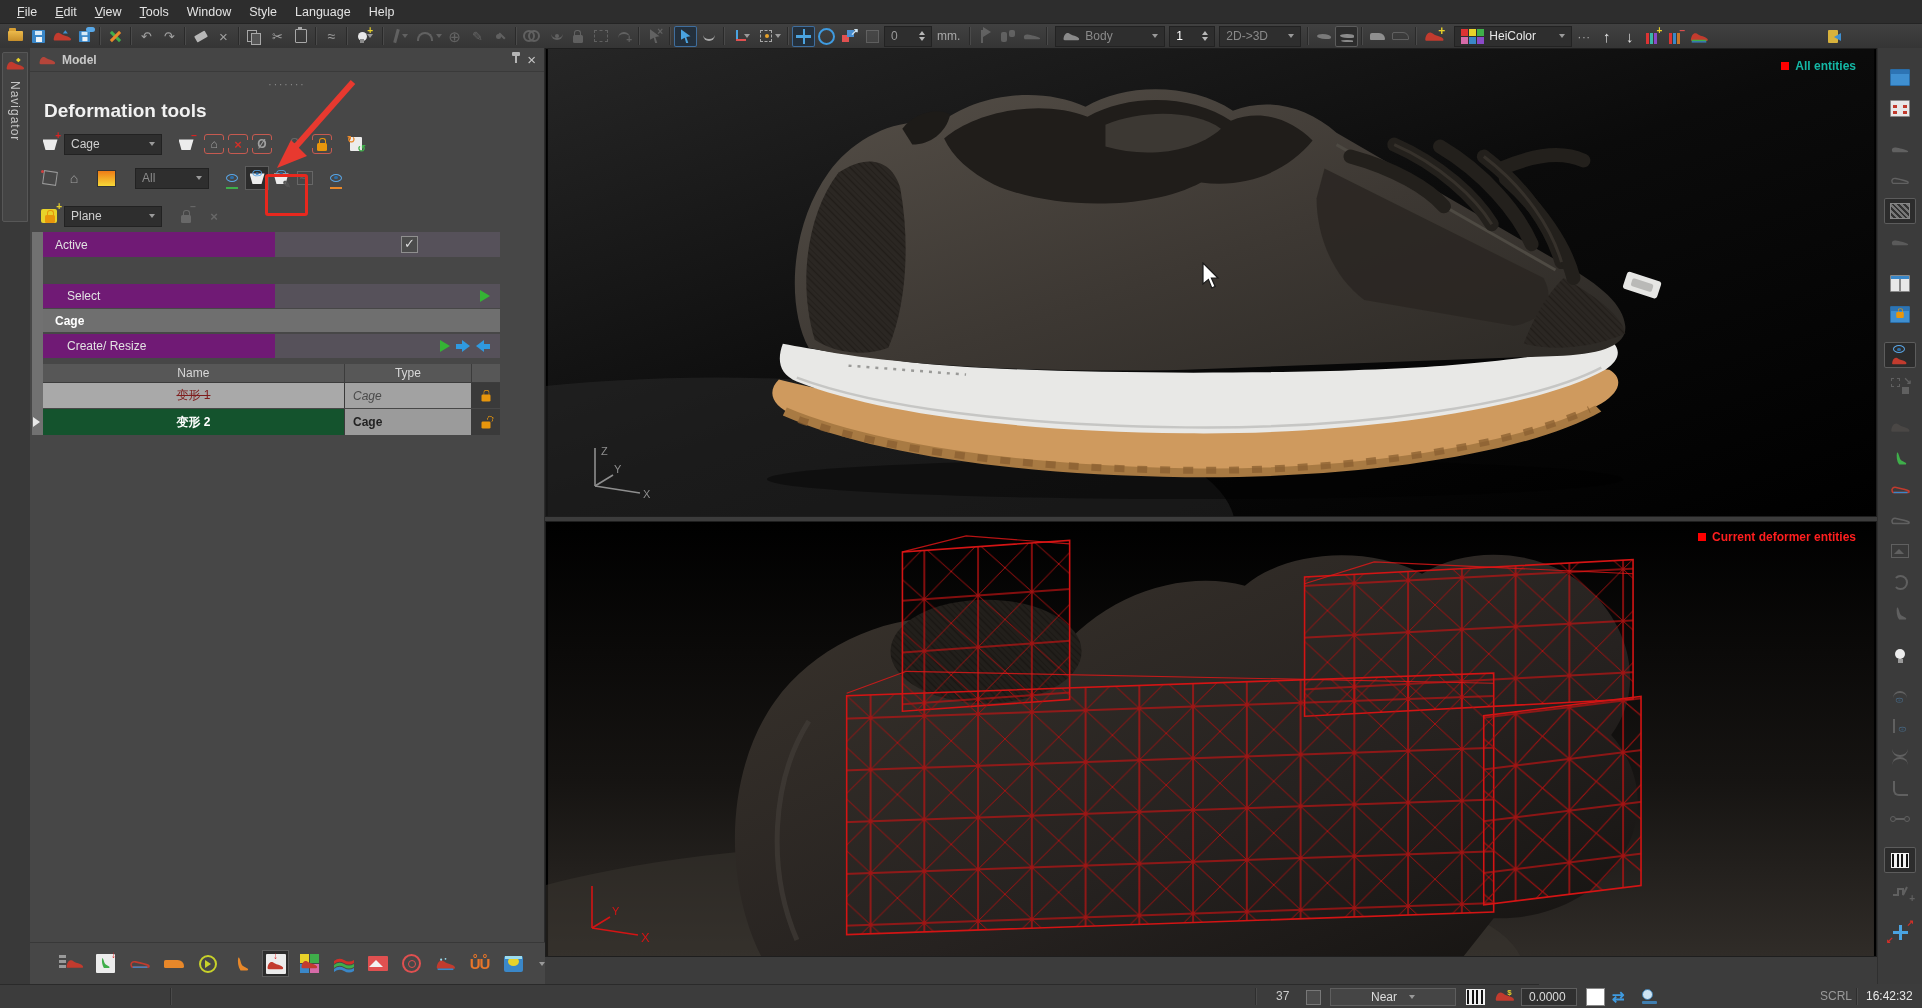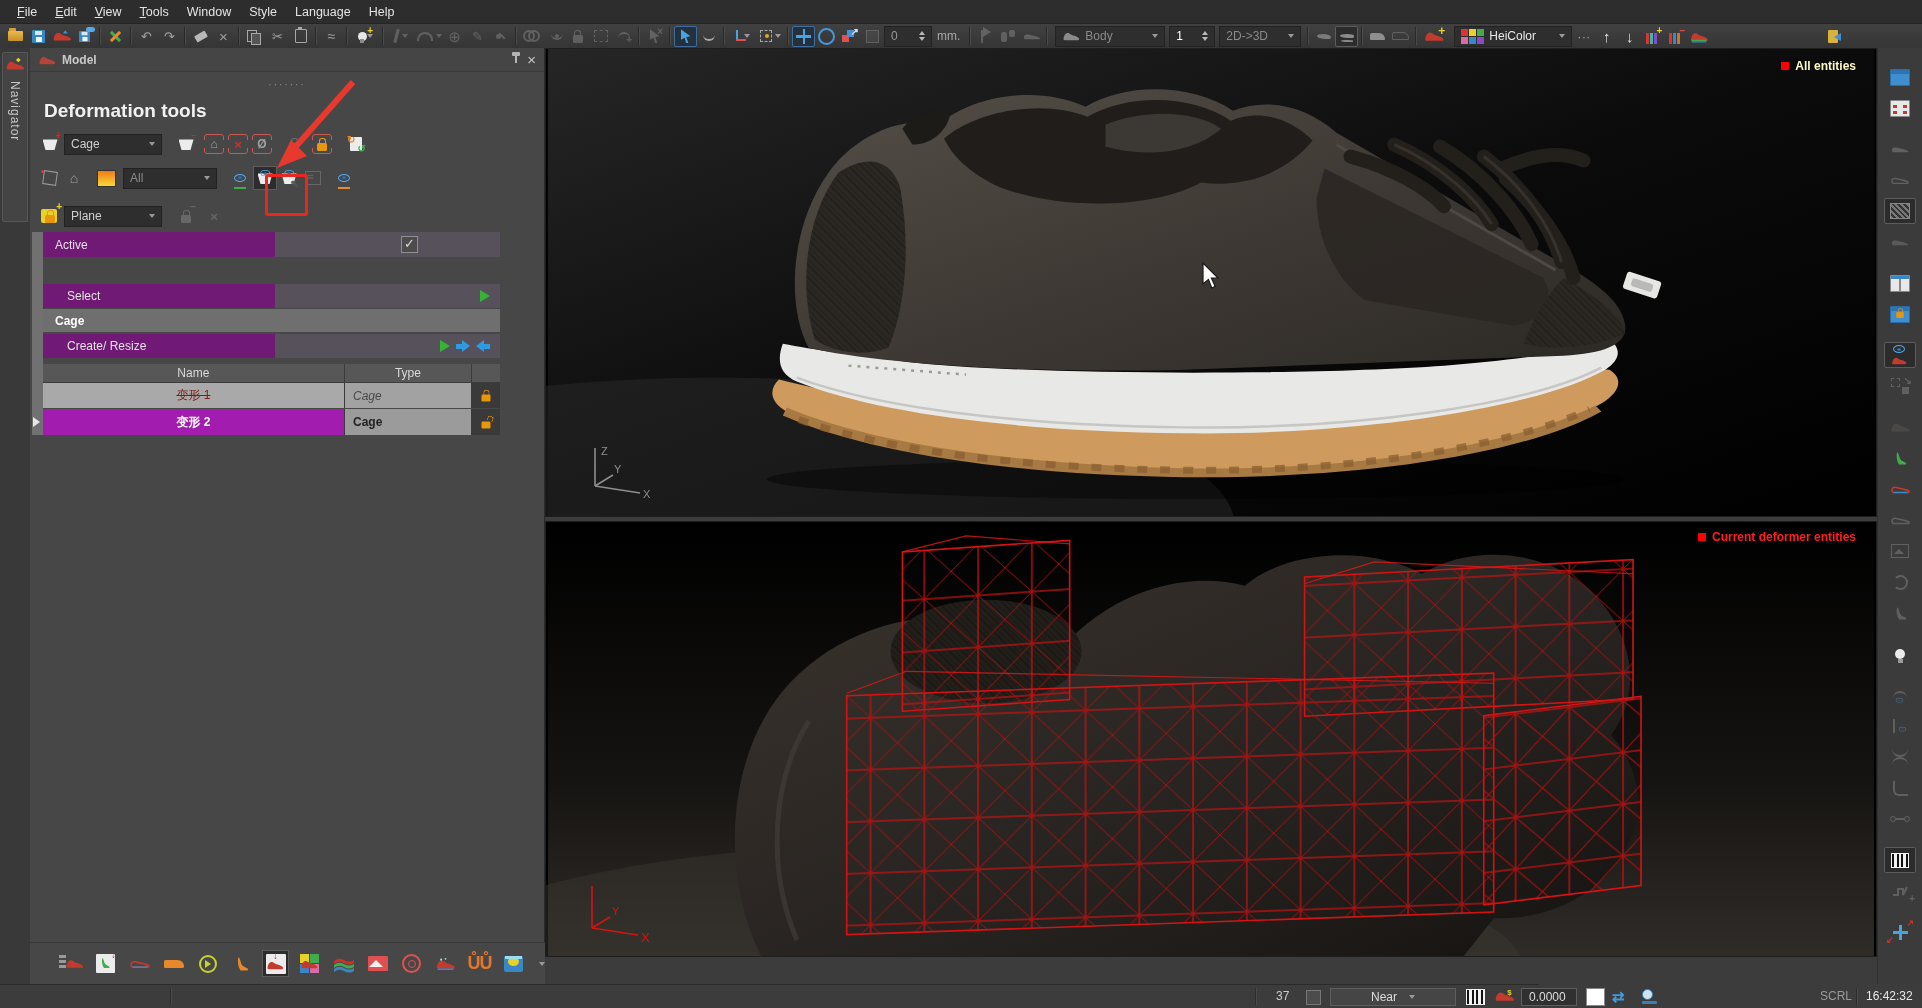--- a/index.html
+++ b/index.html
@@ -458,21 +458,21 @@
     <span class="pti">
         <i style="width:12px;height:12px;border:1.5px solid #9a9a9a;transform:rotate(8deg)"></i>
         <i style="width:3px;height:3px;background:#d04040;border-radius:50%;position:absolute;left:3px;top:4px"></i>
       </span>
     <span class="pti">
         <span class="gl" style="font-size:14px">⌂</span>
       </span>
     <span class="pti" style="margin-left:8px">
         <i style="width:17px;height:15px;background:linear-gradient(#ef7c16,#f6d838);border:1px solid #333"></i>
       </span>
-    <span class="dd ddg" style="width:94px;margin-left:5px">
+    <span class="dd ddg" style="width:74px;margin-left:17px">
         <span class="lbl">All</span>
         <i class="dar"></i>
       </span>
     <span class="pti" style="margin-left:12px">
         <i class="ey"></i>
         <i style="position:absolute;left:5px;bottom:1px;width:12px;height:2.5px;background:#3fae4a"></i>
       </span>
     <span class="pti on">
         <i class="bk"></i>
         <i class="ey" style="position:absolute;top:2px;left:6px;transform:scale(.8)"></i>
@@ -550,21 +550,21 @@
         <span style="color:#7f1d1d;text-decoration:line-through">变形 1</span>
       </div>
     <div class="tc c-type" style="background:#a2a2a2">
         <span style="color:#4a4a4a;font-style:italic">Cage</span>
       </div>
     <div class="tc c-lock">
         <i class="lk" style="transform:scale(.9)"></i>
       </div>
   </div>
   <div class="trow" style="top:361px;height:26px">
-    <div class="tc c-name" style="background:#a21caf">
+    <div class="tc c-name" style="background:#14532d">
         <span style="color:#fff;font-weight:bold">变形 2</span>
       </div>
     <div class="tc c-type" style="background:#9b9b9b">
         <span style="color:#222;font-weight:bold">Cage</span>
       </div>
     <div class="tc c-lock">
         <i class="lk open" style="transform:scale(.9)"></i>
       </div>
   </div>
   <i class="rowmark" style="top:369px"></i>
@@ -643,21 +643,21 @@
     </span>
   <span class="bti">
       <svg class="sv" width="21" height="14" viewBox="0 0 24 16">
         <use href="#p-shoe" fill="#c23b2e"></use>
         <path d="M3,14 H21" stroke="#3a87c8" stroke-width="1.8"></path>
         <circle cx="7" cy="3" r="1.2" fill="#9adcf0"></circle>
         <circle cx="12" cy="2" r="1" fill="#9adcf0"></circle>
       </svg>
     </span>
   <span class="bti">
-      <span style="color:#e8762a;font-weight:bold;font-size:18px;letter-spacing:-1px">ŮŮ</span>
+      <span style="color:#e8762a;font-weight:bold;font-size:15px;letter-spacing:-1px">ŮŮ</span>
     </span>
   <span class="bti">
       <i style="width:19px;height:16px;background:#3a87c8;border-radius:2px"></i>
       <i style="position:absolute;top:7px;width:11px;height:9px;background:#e8d22a;border-radius:50%"></i>
       <i style="position:absolute;top:6px;left:5px;width:17px;height:2.5px;background:#9adcf0"></i>
     </span>
   <span class="bti" style="width:16px">
       <i class="dar" style="margin:0"></i>
     </span>
 </div>
@@ -715,21 +715,21 @@
     <g stroke="#3b362f" stroke-width="3" fill="none" opacity=".8">
       <path d="M850,96 C896,116 932,150 948,176"></path>
       <path d="M940,108 C982,140 1008,180 1018,214"></path>
     </g>
 
     <g transform="rotate(18 1098 240)">
       <rect x="1080" y="228" width="36" height="18" rx="3" fill="#e6e6e4"></rect>
       <rect x="1087" y="233" width="22" height="8" rx="2" fill="#b9b9b7"></rect>
     </g>
   </svg>
-  <div class="vbadge" style="right:20px;top:10px;color:#fef9c3">
+  <div class="vbadge" style="right:20px;top:10px;color:#14b8a6">
     <span class="sq"></span>
     <span>All entities</span>
   </div>
   <svg class="abs" style="left:36px;bottom:16px" width="70" height="58">
     <g stroke="#8e8e8e" stroke-width="1.6" fill="none">
       <line x1="13" y1="6" x2="13" y2="44"></line>
         <line x1="13" y1="44" x2="58" y2="51"></line>
         <line x1="13" y1="44" x2="31" y2="33"></line>
     </g>
     <text x="19" y="13" fill="#8e8e8e" class="vlabel">Z</text>

